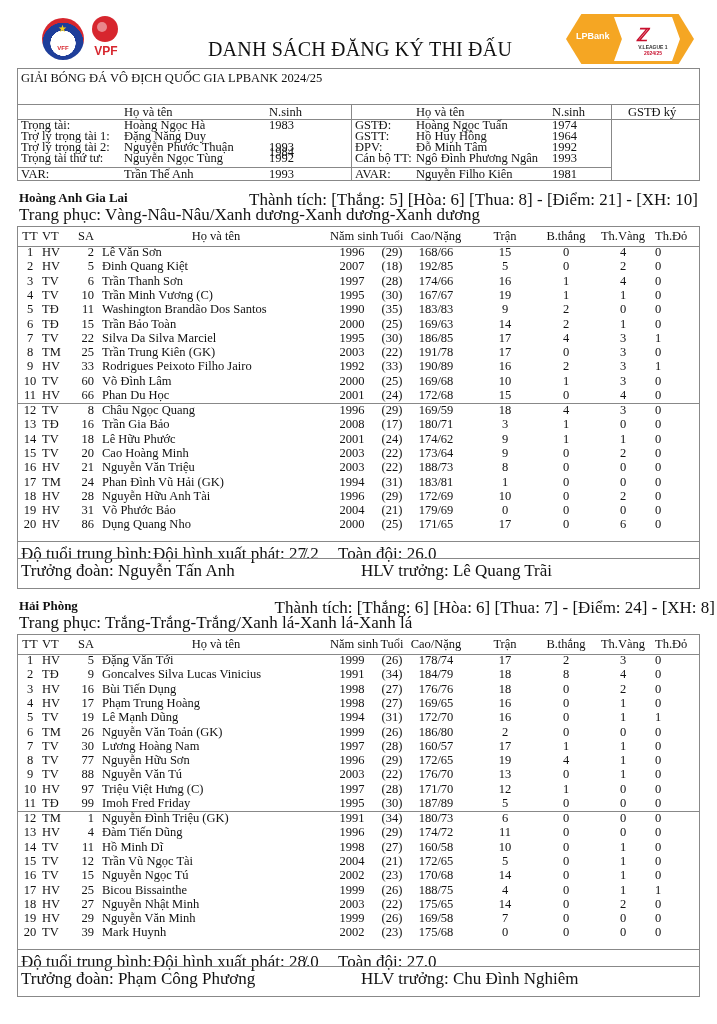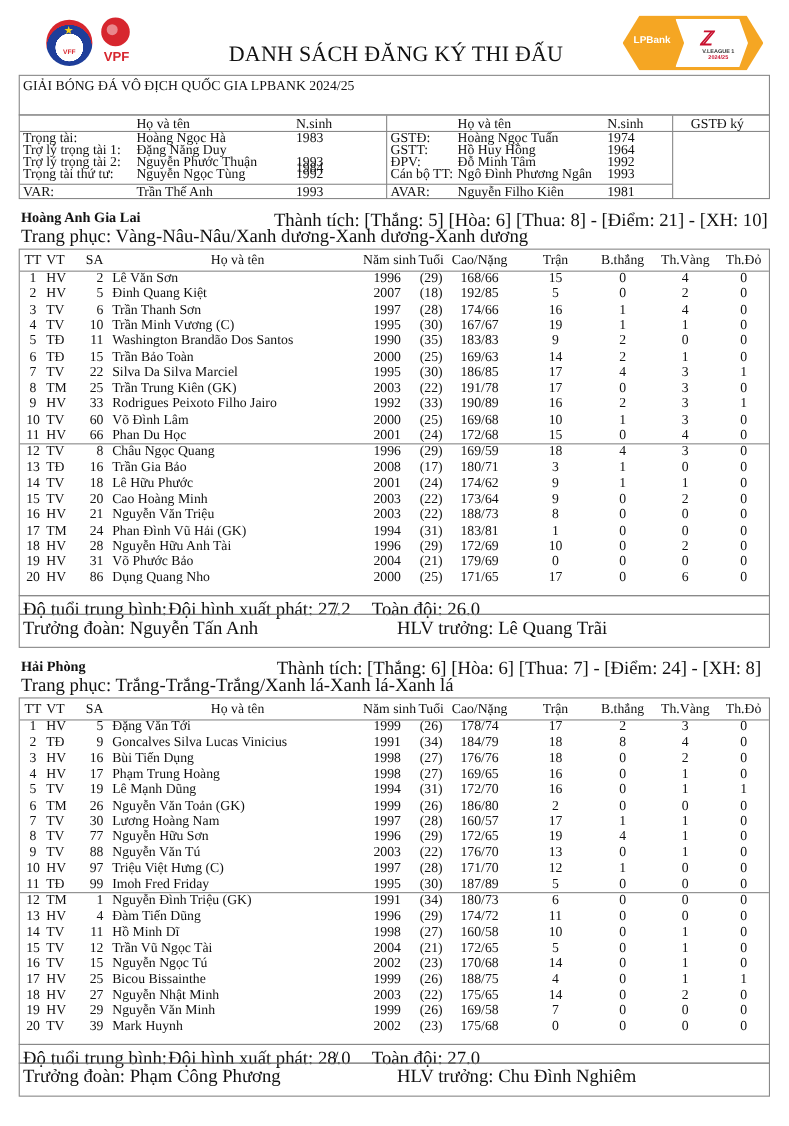--- a/index.html
+++ b/index.html
@@ -34,21 +34,21 @@
   .c-tt{left:3px;width:18px;text-align:center;}
   .c-vt{left:24px;width:24px;}
   .c-sa{left:52px;width:24px;text-align:right;}
   .c-name{left:84px;}
   .c-ns{left:312px;width:44px;text-align:center;}
   .c-age{left:358px;width:32px;text-align:center;font-family:Liberation Serif, serif;}
   .c-cn{left:389px;width:58px;text-align:center;}
   .c-tran{left:472px;width:30px;text-align:center;}
   .c-bt{left:525px;width:46px;text-align:center;}
   .c-tv{left:580px;width:50px;text-align:center;}
-  .c-td{left:637px;width:42px;text-align:center;}
+  .c-td{left:637px;width:42px;text-align:left;}
   .phead span{position:absolute;white-space:nowrap;}
 </style>
 </head>
 <body>
 
 <div class="abs logo-vff">
   <span class="star">★</span>
   <span class="txt">VFF</span>
 </div>
 <div class="abs logo-vpf">
@@ -419,21 +419,21 @@
     <span class="cell" style="left:285px;top:2px">/</span>
     <span class="cell" style="left:320px;top:2px">Toàn đội: 26.0</span>
   </div>
     <div class="abs box t12" style="left:17px;top:558px;width:683px;height:31px">
     <span class="cell" style="left:3px;top:2px">Trưởng đoàn: Nguyễn Tấn Anh</span>
     <span class="cell" style="left:343px;top:2px">HLV trưởng: Lê Quang Trãi</span>
   </div>
   </div>
 <div id="team-1">
     <div class="abs team-name" style="left:19px;top:598px">Hải Phòng</div>
-    <div class="abs t12" style="right:25px;top:598px;">Thành tích: [Thắng: 6] [Hòa: 6] [Thua: 7] - [Điểm: 24] - [XH: 8]</div>
+    <div class="abs t12" style="right:2px;top:598px;">Thành tích: [Thắng: 6] [Hòa: 6] [Thua: 7] - [Điểm: 24] - [XH: 8]</div>
     <div class="abs t12" style="left:19px;top:613px">Trang phục: Trắng-Trắng-Trắng/Xanh lá-Xanh lá-Xanh lá</div>
     <div class="abs box ptable" style="top:634px;height:316px">
       <div class="prow phead" style="top:4px">
         <span class="c-tt">TT</span>
         <span class="c-vt">VT</span>
         <span class="c-sa">SA</span>
         <span class="c-name" style="left:84px;width:228px;text-align:center">Họ và tên</span>
         <span class="c-ns">Năm sinh</span>
         <span class="c-age">Tuổi</span>
         <span class="c-cn">Cao/Nặng</span>

